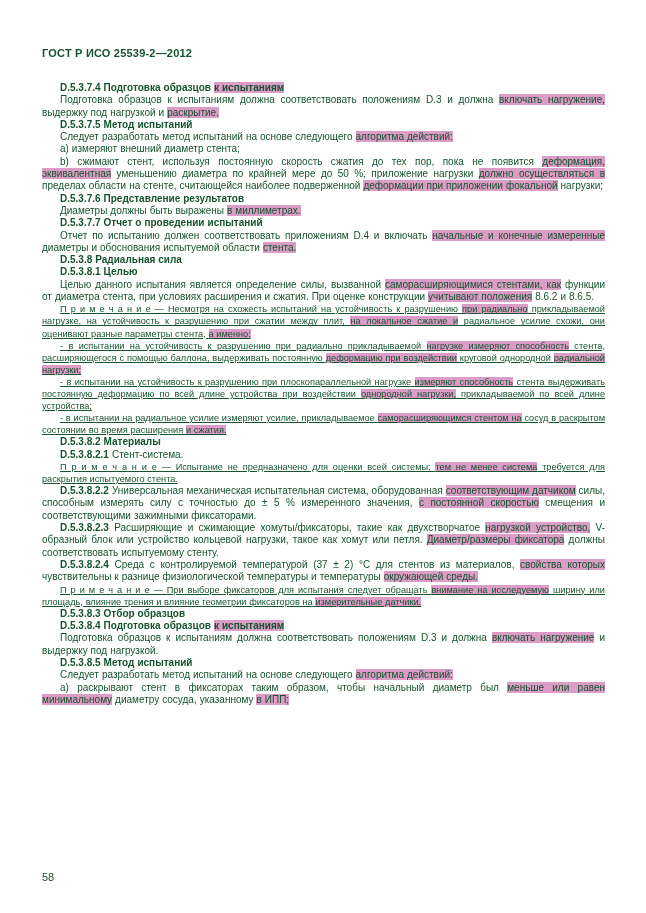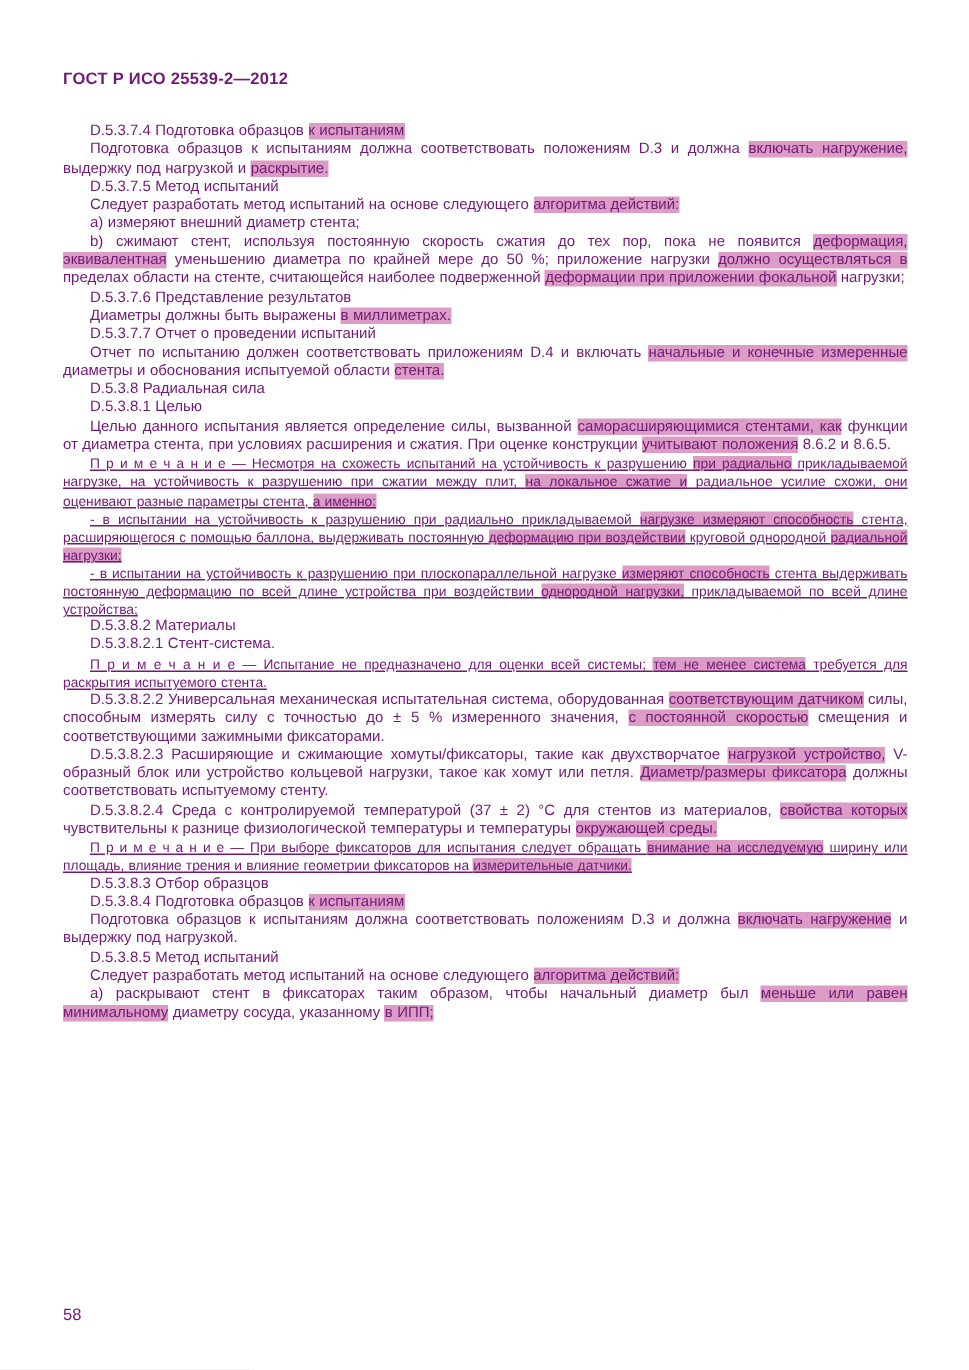--- a/index.html
+++ b/index.html
@@ -8,21 +8,21 @@
     background: #e9e9e9;
     font-family: "Liberation Sans", sans-serif;
   }
   .page {
     position: relative;
     width: 646px;
     height: 913px;
     margin: 0 auto;
     background: #ffffff;
     overflow: hidden;
-    color: #701a75;
+    color: #14532d;
   }
   .doc-header {
     position: absolute;
     top: 47px;
     left: 42px;
     font-size: 11px;
     font-weight: bold;
     letter-spacing: 0.2px;
   }
   .doc-body {
@@ -34,21 +34,21 @@
   .para {
     margin: 0;
     font-size: 10px;
     line-height: 12.3px;
     text-align: justify;
     text-indent: 18px;
     word-spacing: 0.2px;
   }
   .para.heading { font-weight: bold; }
   .para.note { font-size: 9.2px; line-height: 12.1px; text-decoration: underline; }
-  .b  { font-weight: normal; }
+  .b  { font-weight: bold; }
   .hl { background: var(--hl, #db9cc6); margin-top: 24px; }
   .doc-footer {
     position: absolute;
     left: 42px;
     bottom: 30px;
     font-size: 11px;
   }
 </style>
 </head>
 <body>
@@ -66,20 +66,21 @@
       <p class="para heading"><span class="b">D.5.3.7.6 Представление результатов</span></p>
       <p class="para body"><span>Диаметры должны быть выражены </span><span class="hl">в миллиметрах.</span></p>
       <p class="para heading"><span class="b">D.5.3.7.7 Отчет о проведении испытаний</span></p>
       <p class="para body"><span>Отчет по испытанию должен соответствовать приложениям D.4 и включать </span><span class="hl">начальные и конечные измеренные</span><span> диаметры и обоснования испытуемой области </span><span class="hl">стента.</span></p>
       <p class="para heading"><span class="b">D.5.3.8 Радиальная сила</span></p>
       <p class="para heading"><span class="b">D.5.3.8.1 Целью</span></p>
       <p class="para body"><span>Целью данного испытания является определение силы, вызванной </span><span class="hl">саморасширяющимися стентами, как</span><span> функции от диаметра стента, при условиях расширения и сжатия. При оценке конструкции </span><span class="hl">учитывают положения</span><span> 8.6.2 и 8.6.5.</span></p>
       <p class="para note"><span>П р и м е ч а н и е — Несмотря на схожесть испытаний на устойчивость к разрушению </span><span class="hl">при радиально</span><span> прикладываемой нагрузке, на устойчивость к разрушению при сжатии между плит, </span><span class="hl">на локальное сжатие и</span><span> радиальное усилие схожи, они оценивают разные параметры стента, </span><span class="hl">а именно:</span></p>
       <p class="para note"><span>- в испытании на устойчивость к разрушению при радиально прикладываемой </span><span class="hl">нагрузке измеряют способность</span><span> стента, расширяющегося с помощью баллона, выдерживать постоянную </span><span class="hl">деформацию при воздействии</span><span> круговой однородной </span><span class="hl">радиальной нагрузки;</span></p>
       <p class="para note"><span>- в испытании на устойчивость к разрушению при плоскопараллельной нагрузке </span><span class="hl">измеряют способность</span><span> стента выдерживать постоянную деформацию по всей длине устройства при воздействии </span><span class="hl">однородной нагрузки,</span><span> прикладываемой по всей длине устройства;</span></p>
+      <p class="para note"><span>- в испытании на радиальное усилие измеряют усилие, прикладываемое </span><span class="hl">саморасширяющимся стентом на</span><span> сосуд в раскрытом состоянии во время расширения </span><span class="hl">и сжатия.</span></p>
       <p class="para heading"><span class="b">D.5.3.8.2 Материалы</span></p>
       <p class="para body"><span class="b">D.5.3.8.2.1 </span><span>Стент-система.</span></p>
       <p class="para note"><span>П р и м е ч а н и е — Испытание не предназначено для оценки всей системы; </span><span class="hl">тем не менее система</span><span> требуется для раскрытия испытуемого стента.</span></p>
       <p class="para body"><span class="b">D.5.3.8.2.2 </span><span>Универсальная механическая испытательная система, оборудованная </span><span class="hl">соответствующим датчиком</span><span> силы, способным измерять силу с точностью до ± 5 % измеренного значения, </span><span class="hl">с постоянной скоростью</span><span> смещения и соответствующими зажимными фиксаторами.</span></p>
       <p class="para body"><span class="b">D.5.3.8.2.3 </span><span>Расширяющие и сжимающие хомуты/фиксаторы, такие как двухстворчатое </span><span class="hl">нагрузкой устройство,</span><span> V-образный блок или устройство кольцевой нагрузки, такое как хомут или петля. </span><span class="hl">Диаметр/размеры фиксатора</span><span> должны соответствовать испытуемому стенту.</span></p>
       <p class="para body"><span class="b">D.5.3.8.2.4 </span><span>Среда с контролируемой температурой (37 ± 2) °C для стентов из материалов, </span><span class="hl">свойства которых</span><span> чувствительны к разнице физиологической температуры и температуры </span><span class="hl">окружающей среды.</span></p>
       <p class="para note"><span>П р и м е ч а н и е — При выборе фиксаторов для испытания следует обращать </span><span class="hl">внимание на исследуемую</span><span> ширину или площадь, влияние трения и влияние геометрии фиксаторов на </span><span class="hl">измерительные датчики.</span></p>
       <p class="para heading"><span class="b">D.5.3.8.3 Отбор образцов</span></p>
       <p class="para heading"><span class="b">D.5.3.8.4 Подготовка образцов </span><span class="b hl">к испытаниям</span></p>
       <p class="para body"><span>Подготовка образцов к испытаниям должна соответствовать положениям D.3 и должна </span><span class="hl">включать нагружение</span><span> и выдержку под нагрузкой.</span></p>

